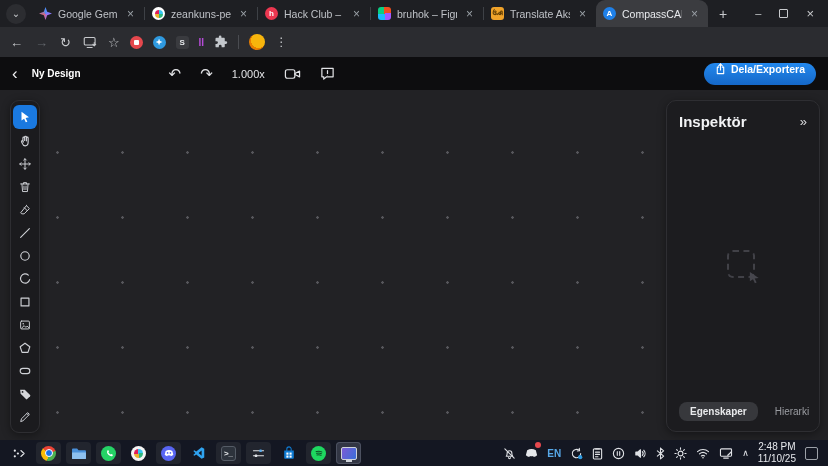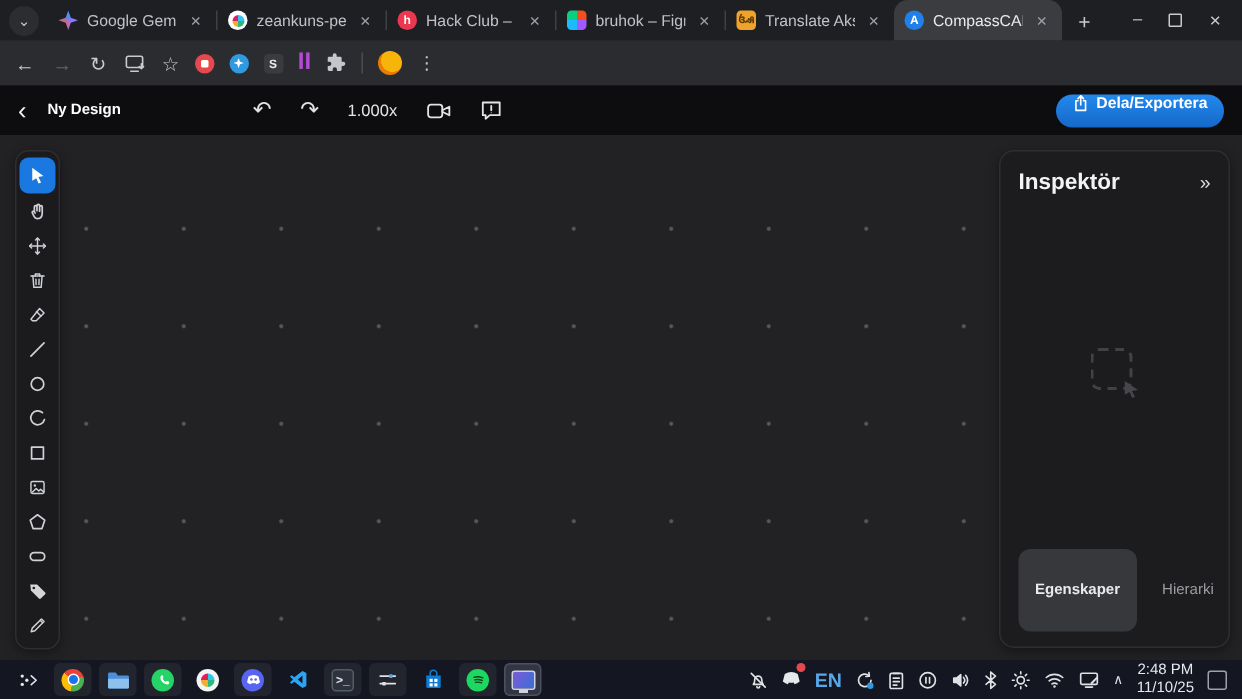--- a/index.html
+++ b/index.html
@@ -44,21 +44,21 @@
              gap:8px; padding:0 11px; }
   .omnibox .url { color:#d6d8db; font-size:10.5px; }
   .ext-row { display:flex; align-items:center; gap:10px; }
   .badge { width:13px; height:13px; border-radius:50%; display:flex; align-items:center; justify-content:center; cursor:pointer; }
   .badge-adblock { background:#e5484d; }
   .badge-adblock i { width:5px; height:5px; background:#fff; border-radius:1px; display:block; }
   .badge-blue { background:#2f9ae0; }
   .badge-blue i { width:7px; height:7px; background:#fff; display:block;
                   clip-path:polygon(50% 0,63% 37%,100% 50%,63% 63%,50% 100%,37% 63%,0 50%,37% 37%); }
   .badge-s { background:#3a3b3f; border-radius:3px; color:#e8eaed; font-size:8px; font-weight:bold; }
-  .badge-ii { color:#b44bd6; font-weight:bold; font-size:16px; cursor:pointer; }
+  .badge-ii { color:#b44bd6; font-weight:bold; font-size:10px; cursor:pointer; }
   .sep { width:1px; height:14px; background:#4a4c51; }
   .avatar { width:16px; height:16px; border-radius:50%; cursor:pointer;
             background:radial-gradient(circle at 60% 40%, #f7b50c 55%, #e97d00 56%); }
   .menu-dots { color:#c8cacd; font-size:12px; cursor:pointer; }
 
   
   .appheader { position:absolute; top:57px; left:0; right:0; height:33px; background:#0d0d0f;
                display:flex; align-items:center; padding:0 12px; }
   .back-chev { color:#f0f1f3; font-size:17px; cursor:pointer; line-height:1; }
   .doc-title { color:#ffffff; font-size:10px; font-weight:bold; margin-left:14px; }
@@ -89,21 +89,21 @@
                display:flex; flex-direction:column; box-shadow:0 2px 8px rgba(0,0,0,.4); }
   .insp-head { display:flex; align-items:center; justify-content:space-between; }
   .insp-title { color:#f2f3f5; font-size:15px; font-weight:bold; }
   .insp-collapse { color:#d8d9dc; font-size:13px; cursor:pointer; }
   .insp-empty { flex:1; display:flex; flex-direction:column; align-items:center; justify-content:center; gap:12px; }
   .sel-icon { position:relative; width:32px; height:32px; }
   .sel-box { width:28px; height:28px; border:2px dashed #414147; border-radius:6px; }
   .sel-cursor { position:absolute; right:-2px; bottom:-2px; }
   .insp-msg { color:#53535a; font-size:10.5px; line-height:1.45; text-align:center; width:130px; }
   .insp-tabs { display:flex; align-items:center; gap:6px; }
-  .insp-tab { font-size:10px; padding:22px 11px; border-radius:8px; cursor:pointer; color:#9b9da2; }
+  .insp-tab { font-size:10px; padding:4px 11px; border-radius:8px; cursor:pointer; color:#9b9da2; }
   .insp-tab.active { background:#37383c; color:#e9eaec; font-weight:bold; }
 
   
   .taskbar { position:absolute; left:0; right:0; bottom:0; height:26px; background:#141722;
              display:flex; align-items:center; padding:0 6px; gap:5px; }
   .tb-app { width:25px; height:22px; border-radius:4px; display:flex; align-items:center; justify-content:center; cursor:pointer; }
   .tb-app.running { background:#22252e; }
   .tb-app.focused { background:#323644; box-shadow:inset 0 0 0 1px #4c5160; }
   .chrome-ball { width:15px; height:15px; border-radius:50%; position:relative;
                  background:conic-gradient(from -50deg, #ea4335 0 120deg, #4caf50 120deg 240deg, #fbbc05 240deg 360deg); }
@@ -113,21 +113,21 @@
   .slack-ic { background:#f4f4f4; }
   .slack-ic i { width:9px; height:9px; border-radius:50%; display:block;
                 background:conic-gradient(#36c5f0 0 90deg,#2eb67d 0 180deg,#ecb22e 0 270deg,#e01e5a 0); }
   .term-ic { width:15px; height:15px; background:#2d333c; border:1px solid #555c66; border-radius:3px;
              color:#e6e8eb; font-size:8px; font-weight:bold; display:flex; align-items:center; justify-content:center; }
   .monitor-ic { width:16px; height:13px; border:1.5px solid #cfd3da; border-radius:2px;
                 background:linear-gradient(120deg,#7b5bd6,#3a6fd8); position:relative; }
   .monitor-ic::after { content:""; position:absolute; left:4px; right:4px; bottom:-3.5px; height:2px; background:#cfd3da; }
   .tray { margin-left:auto; display:flex; align-items:center; gap:9px; padding-right:4px; }
   .tray-glyph { color:#dfe1e5; font-size:11px; line-height:1; cursor:pointer; }
-  .tray-lang { color:#57a8e8; font-size:13px; font-weight:bold; cursor:pointer; }
+  .tray-lang { color:#57a8e8; font-size:10px; font-weight:bold; cursor:pointer; }
   .dc-tray { position:relative; cursor:pointer; }
   .dc-badge { position:absolute; top:-2px; right:-3px; width:6px; height:6px; background:#e5484d; border-radius:50%; }
   .clock { text-align:center; color:#e6e8ec; font-size:10px; line-height:1.2; cursor:pointer; }
   .show-desktop { width:13px; height:13px; border:1px solid #9da1a8; border-radius:2px; cursor:pointer; }
   .ti { fill:none; stroke:#dfe1e5; stroke-width:1.2; stroke-linecap:round; stroke-linejoin:round; }
 </style>
 </head>
 <body>
 
 <div id="window">

